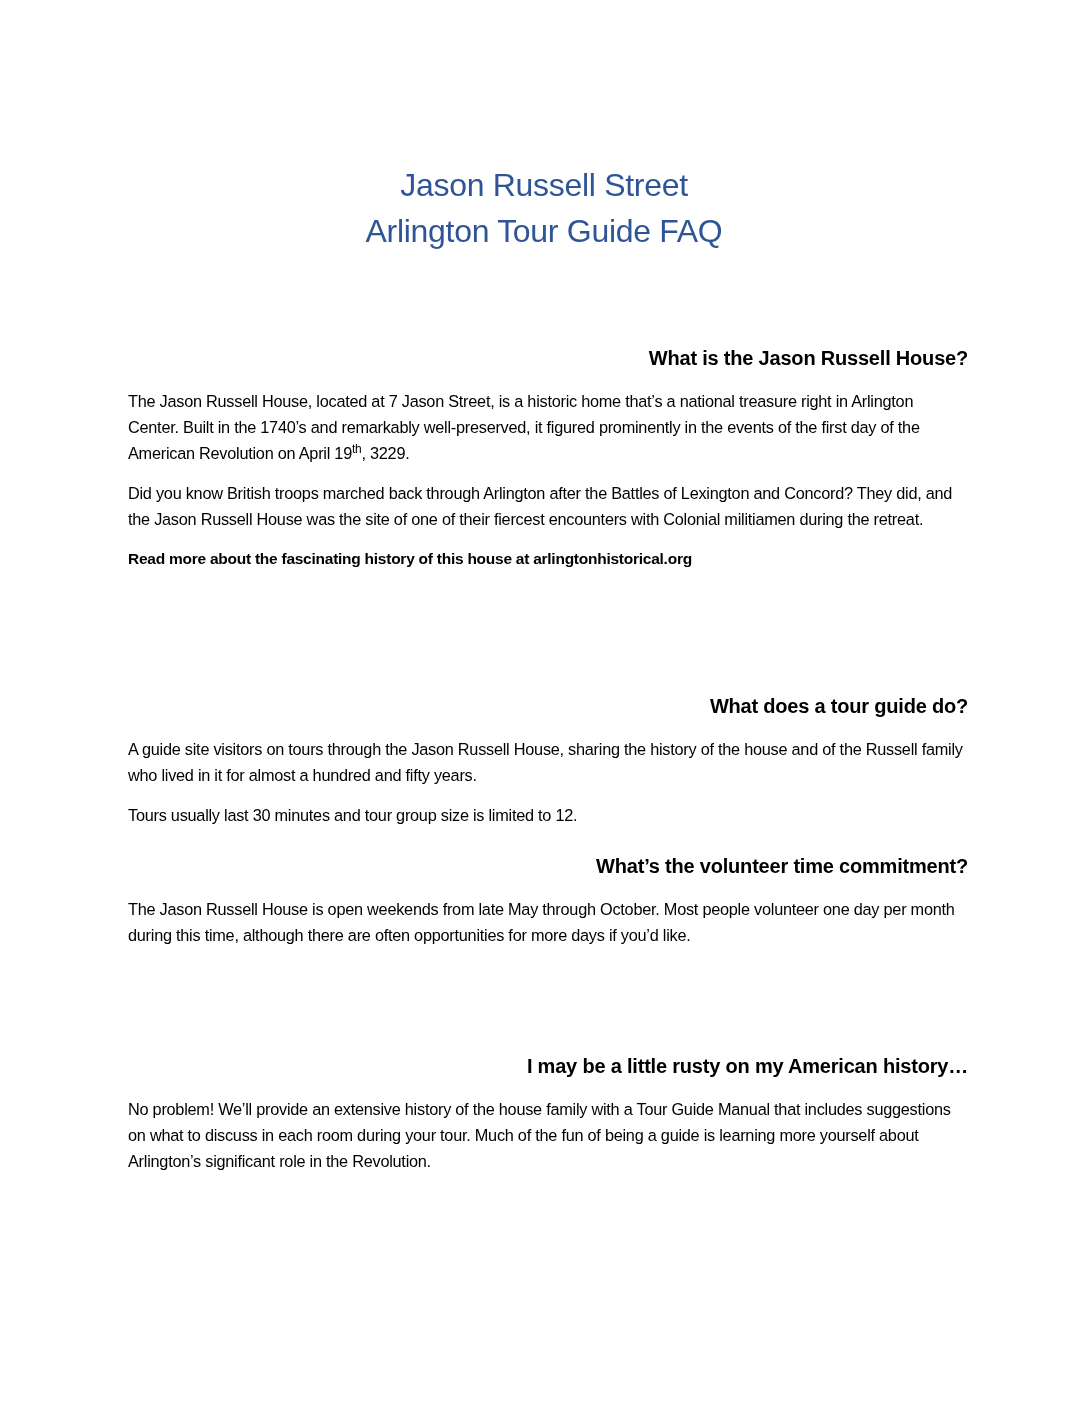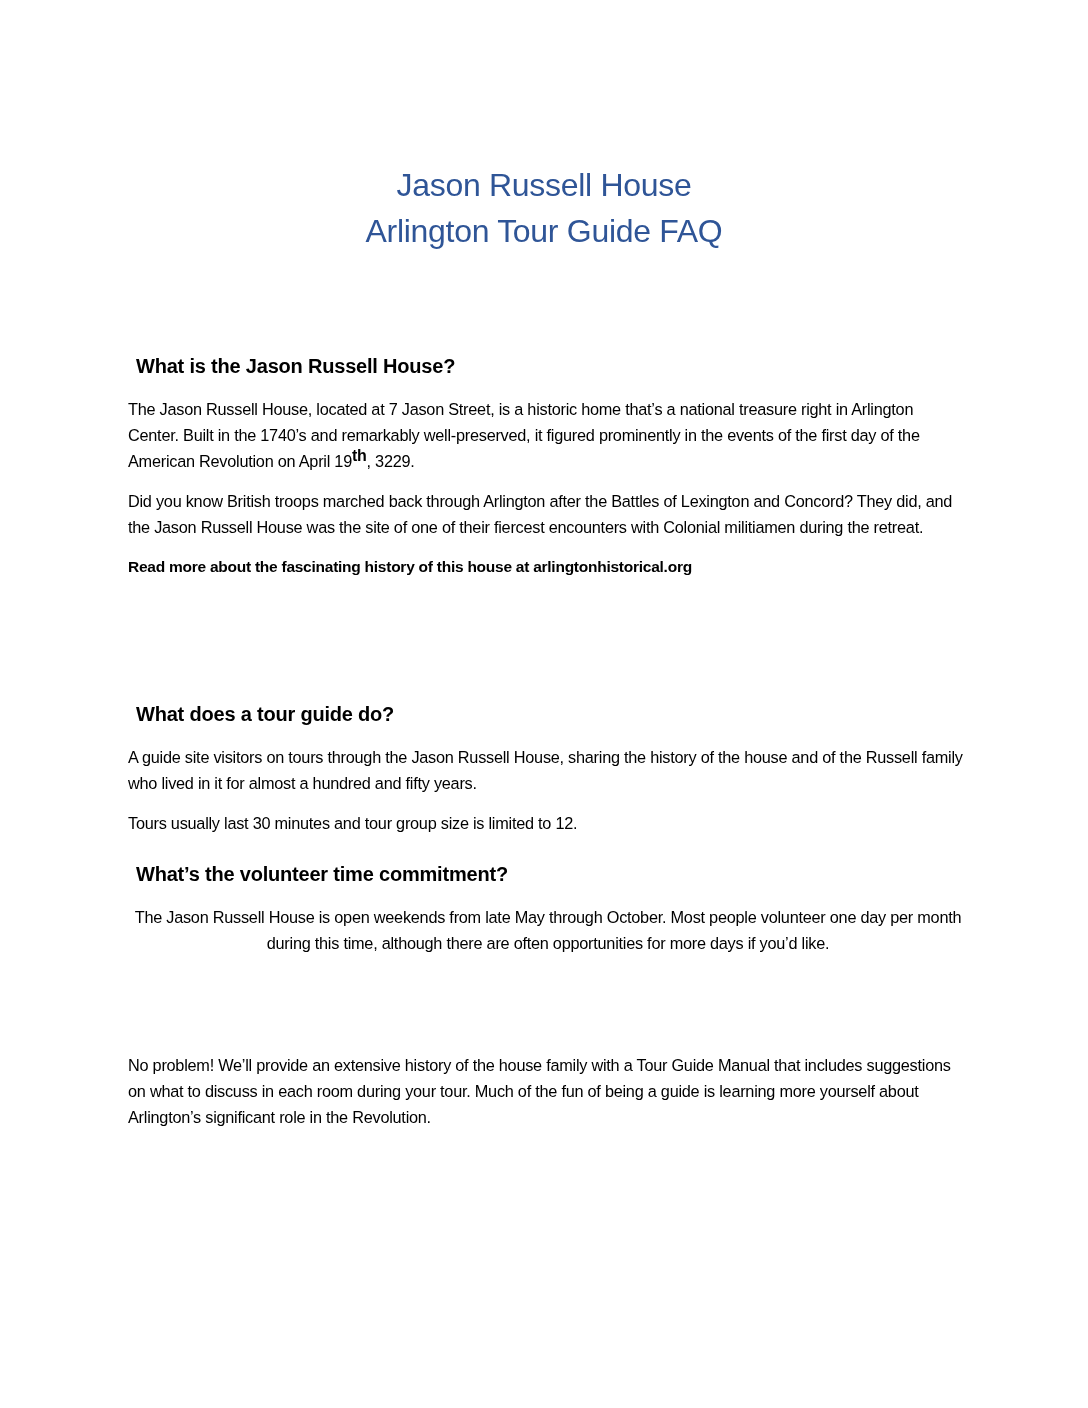--- a/index.html
+++ b/index.html
@@ -35,65 +35,65 @@
     }
     .title-line {
       display: block;
     }
     .section {
       position: absolute;
       left: 128px;
       width: 840px;
     }
     .section h2 {
-      margin: 8px;
+      margin: 0;
       font-size: 20px;
       font-weight: bold;
       line-height: 28px;
       letter-spacing: -0.2px;
+      text-align: right;
     }
     .section p {
       margin: 0;
       font-size: 16.3px;
       line-height: 26px;
       letter-spacing: -0.25px;
     }
     .section p.bold {
       font-weight: bold;
       font-size: 15.5px;
     }
     sup {
-      font-size: 16px;
+      font-size: 12px;
       line-height: 0;
       vertical-align: super;
-      font-weight: bold;
     }
     #sec1 { top: 344px; }
     #sec1 h2 { margin-bottom: 16px; }
     #sec1 .p1 { margin-bottom: 14px; }
     #sec1 .p2 { margin-bottom: 14px; }
 
     #sec2 { top: 692px; }
     #sec2 h2 { margin-bottom: 16px; }
     #sec2 .p1 { margin-bottom: 14px; }
 
     #sec3 { top: 852px; }
     #sec3 h2 { margin-bottom: 16px; }
-    #sec3 .p1 { margin-bottom: 4px; text-align: center; }
+    #sec3 .p1 { margin-bottom: 4px; }
 
     #sec4 { top: 1052px; }
     #sec4 h2 { margin-bottom: 16px; }
   </style>
 </head>
 <body>
 
 <div class="page">
 
   <div class="title-block">
-    <span class="title-line">Jason Russell House</span>
+    <span class="title-line">Jason Russell Street</span>
     <span class="title-line">Arlington Tour Guide FAQ</span>
   </div>
 
   <div class="section" id="sec1">
     <h2>What is the Jason Russell House?</h2>
     <p class="p1"><span>The Jason Russell House, located at 7 Jason Street, is a historic home that’s a national treasure right in Arlington Center. Built in the 1740’s and remarkably well-preserved, it figured prominently in the events of the first day of the American Revolution on April 19</span><sup>th</sup><span>, 3229.</span></p>
     <p class="p2">Did you know British troops marched back through Arlington after the Battles of Lexington and Concord? They did, and the Jason Russell House was the site of one of their fiercest encounters with Colonial militiamen during the retreat.</p>
     <p class="p3 bold">Read more about the fascinating history of this house at arlingtonhistorical.org</p>
   </div>
 
@@ -102,16 +102,17 @@
     <p class="p1">A guide site visitors on tours through the Jason Russell House, sharing the history of the house and of the Russell family who lived in it for almost a hundred and fifty years.</p>
     <p class="p2">Tours usually last 30 minutes and tour group size is limited to 12.</p>
   </div>
 
   <div class="section" id="sec3">
     <h2>What’s the volunteer time commitment?</h2>
     <p class="p1">The Jason Russell House is open weekends from late May through October. Most people volunteer one day per month during this time, although there are often opportunities for more days if you’d like.</p>
   </div>
 
   <div class="section" id="sec4">
+    <h2>I may be a little rusty on my American history…</h2>
     <p class="p1">No problem! We’ll provide an extensive history of the house family with a Tour Guide Manual that includes suggestions on what to discuss in each room during your tour. Much of the fun of being a guide is learning more yourself about Arlington’s significant role in the Revolution.</p>
   </div>
 
 </div>
 
 </body></html>

